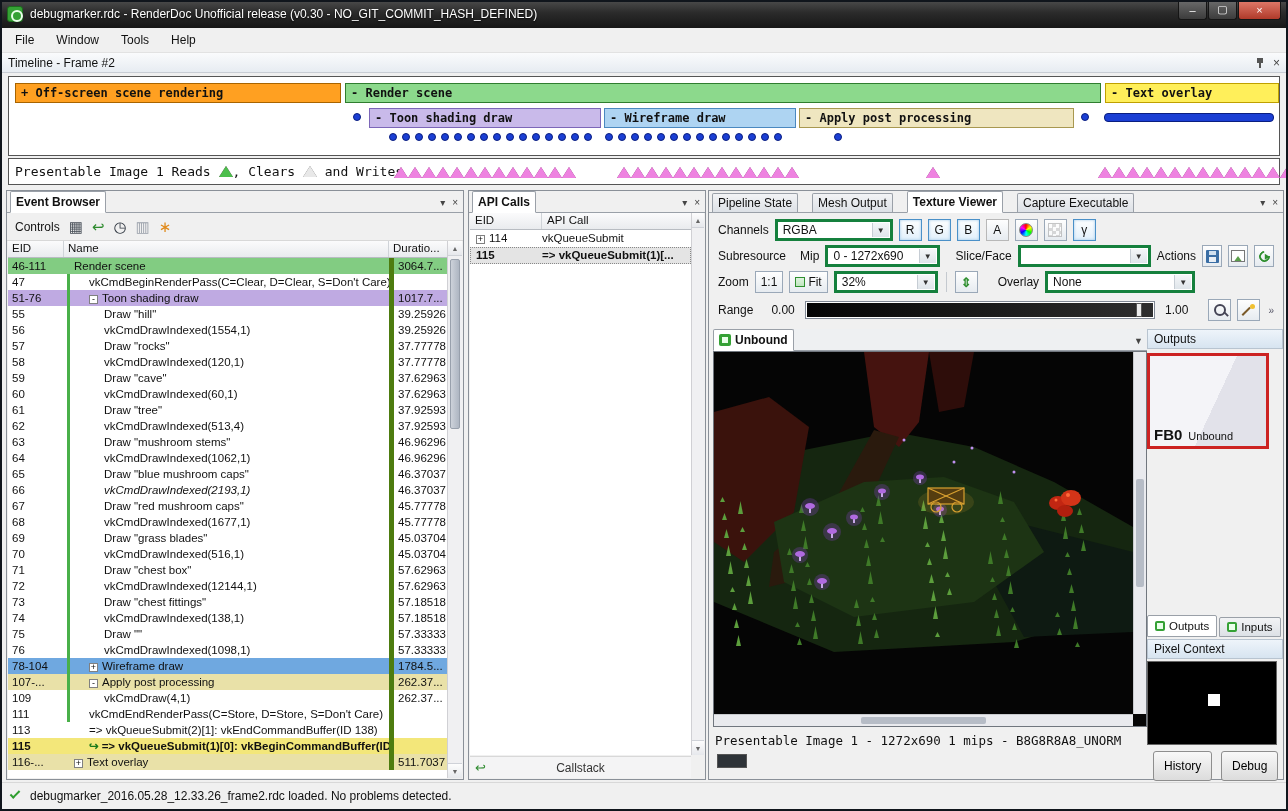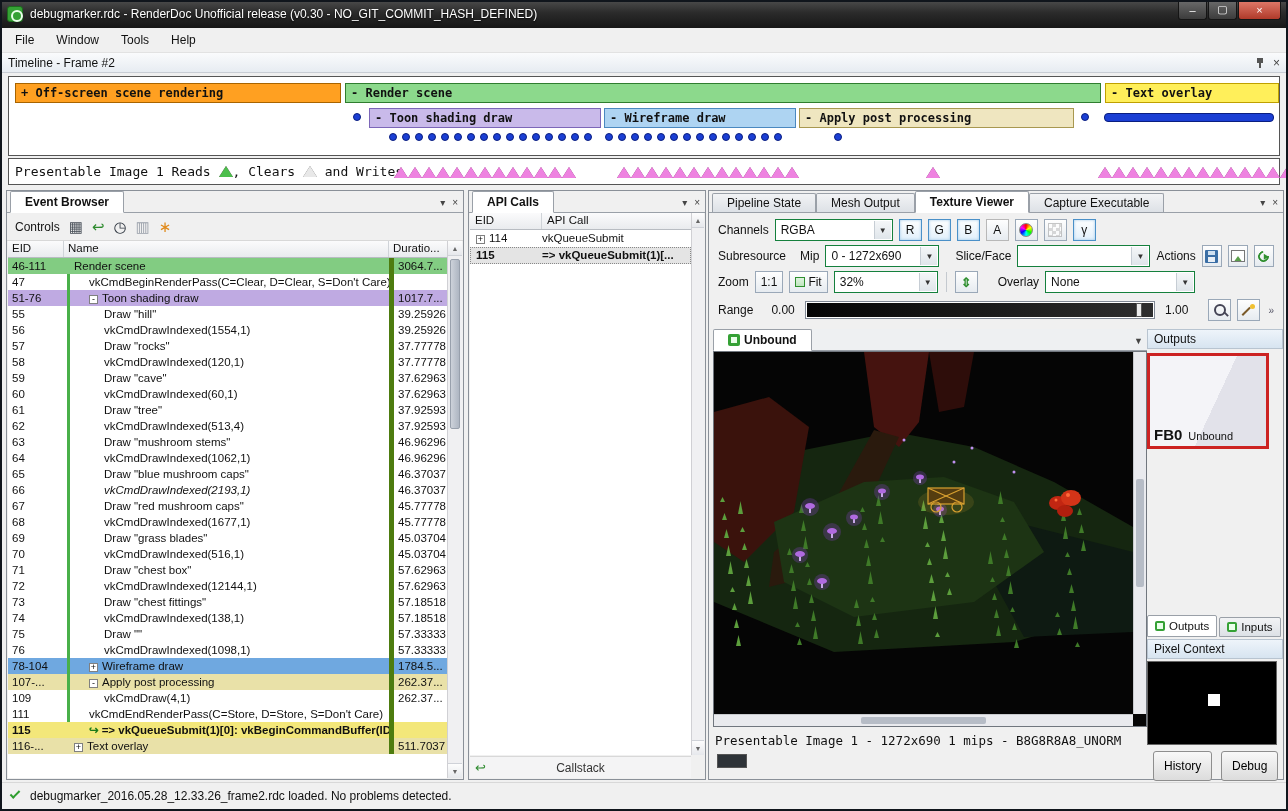--- a/index.html
+++ b/index.html
@@ -42,21 +42,21 @@
   .tl-legend{position:absolute;left:8px;top:158px;width:1272px;height:27px;background:#fff;border:1px solid #555;font-family:"DejaVu Sans Mono",monospace;font-size:13px;display:flex;align-items:center;padding-left:6px;white-space:pre}
   .tri{display:inline-block;width:0;height:0;border-left:7px solid transparent;border-right:7px solid transparent;border-bottom:11px solid #ee82e0;filter:drop-shadow(0 0 0.5px #7a2a6a)}
   .tri.g{border-bottom-color:#4cbf4c}
   .tri.w{border-bottom-color:#e8e8e8;filter:drop-shadow(0 0 0.7px #555)}
   .tri-group{position:absolute;top:8px;display:flex}
   .tri-group .tri{margin-right:0px}
 
   
   .panel{position:absolute;background:#f0f0f0;border:1px solid #8a9098}
   .tabbar{position:absolute;left:0;top:0;right:0;height:22px;display:flex;align-items:flex-end;padding-left:3px;border-bottom:1px solid #9aa0a8;background:#f0f0f0}
-  .tab{height:19px;display:flex;align-items:center;gap:4px;padding:0 14px;border:1px solid #9aa0a8;border-bottom:none;background:linear-gradient(#f2f3f5,#dde1e6);margin-right:0;font-size:12px;border-radius:2px 2px 0 0;white-space:nowrap}
+  .tab{height:19px;display:flex;align-items:center;gap:4px;padding:0 5px;border:1px solid #9aa0a8;border-bottom:none;background:linear-gradient(#f2f3f5,#dde1e6);margin-right:14px;font-size:12px;border-radius:2px 2px 0 0;white-space:nowrap}
   .tab.active{background:#fff;height:22px;font-weight:bold;margin-bottom:-1px;border-bottom:1px solid #fff}
   .dockbtns{margin-left:auto;display:flex;gap:7px;align-items:center;padding-right:5px;padding-bottom:4px}
   .dock-ic{color:#444;font-size:10px;line-height:1}
 
   
   #event-browser{left:6px;top:190px;width:458px;height:590px}
   .eb-toolbar{position:absolute;left:0;top:22px;right:0;height:28px;display:flex;align-items:center;gap:9px;padding:0 8px;border-bottom:1px solid #d8d8d8}
   .tool-ic{font-size:15px;line-height:1}
   .eb-hdr{position:absolute;left:1px;top:50px;right:16px;height:17px;display:flex;background:linear-gradient(#fbfbfc,#e9ebee);border-bottom:1px solid #b8bcc2;font-size:11.5px}
   .eb-hdr div{padding:1px 4px;border-right:1px solid #cfd3d8}
@@ -88,21 +88,21 @@
   .arow .a-eid{width:72px;flex:none;padding-left:6px}
   .arow .a-name{flex:1;overflow:hidden}
   .arow.sel{background:#e4e4e4;font-weight:bold;outline:1px dotted #888;outline-offset:-1px}
   .api-footer{position:absolute;left:1px;right:14px;bottom:1px;height:22px;background:#f4f4f5;border-top:1px solid #d8d8d8;display:flex;align-items:center;justify-content:center;color:#333;font-size:12px}
   .api-footer .cicon{position:absolute;left:5px;color:#2e8b2e;font-size:13px}
 
   
   #right-panel{left:708px;top:190px;width:576px;height:590px}
   .ctl-row{position:absolute;left:2px;right:2px;height:26px;display:flex;align-items:center;gap:6px;padding:0 7px}
   .lbl{white-space:nowrap}
-  .combo{display:inline-flex;align-items:center;height:22px;background:#fff;border:1px solid #15803d;padding:0 20px 0 5px;position:relative;font-size:12px;white-space:nowrap}
+  .combo{display:inline-flex;align-items:center;height:22px;background:#fff;border:3px solid #15803d;padding:0 20px 0 5px;position:relative;font-size:12px;white-space:nowrap}
   .combo::after{content:"";position:absolute;right:1px;top:1px;bottom:1px;width:16px;background:linear-gradient(#f4f6f8,#dfe5ea);border-left:1px solid #c6cdd4}
   .combo .arr{position:absolute;right:5px;top:50%;transform:translateY(-50%);font-size:8px;color:#333;z-index:1}
   .tbtn{height:22px;border:1px solid #9aa8b8;background:linear-gradient(#fefefe,#e6ebf0);display:inline-flex;align-items:center;justify-content:center;padding:0 5px;font-size:12px;gap:3px}
   .tbtn.sq{width:23px;padding:0}
   .tbtn.toggled{border-color:#4a90c8;background:linear-gradient(#fdfefe,#e2f0fb);box-shadow:inset 0 0 3px #9cc6e8}
   .colorwheel{width:14px;height:14px;border-radius:50%;background:conic-gradient(red,yellow,lime,cyan,blue,magenta,red);border:1px solid #888}
   .checker{width:14px;height:14px;background:repeating-conic-gradient(#c8c8c8 0% 25%,#fff 0% 50%) 0 0/7px 7px;border:1px solid #aaa;opacity:.65}
   .fit-ic{width:10px;height:10px;border:1px solid #2f8f2f;background:linear-gradient(#dff3df,#bfe5bf)}
   .flip-ic{color:#2f8f2f;font-weight:bold;font-size:13px}
   .vsep{width:1px;height:20px;background:#c4c9cf;margin:0 2px}
@@ -403,20 +403,25 @@
         <div class="cell-dur">262.37...</div>
       </div>
       <div class="erow">
         <div class="cell-eid">109</div>
         <div class="cell-name"><i class="treebar"></i><span style="padding-left: 40px;">vkCmdDraw(4,1)</span></div>
         <div class="cell-dur">262.37...</div>
       </div>
       <div class="erow">
         <div class="cell-eid">111</div>
         <div class="cell-name"><i class="treebar"></i><span style="padding-left: 25px;">vkCmdEndRenderPass(C=Store, D=Store, S=Don't Care)</span></div>
+        <div class="cell-dur"></div>
+      </div>
+      <div class="erow">
+        <div class="cell-eid">113</div>
+        <div class="cell-name"><span style="padding-left: 25px;">=&gt; vkQueueSubmit(2)[1]: vkEndCommandBuffer(ID 138)</span></div>
         <div class="cell-dur"></div>
       </div>
       <div class="erow c-yellow b">
         <div class="cell-eid">115</div>
         <div class="cell-name"><span style="padding-left: 25px;"><i class="curarrow">↪</i>=&gt; vkQueueSubmit(1)[0]: vkBeginCommandBuffer(ID 1...</span></div>
         <div class="cell-dur"></div>
       </div>
       <div class="erow c-khaki">
         <div class="cell-eid">116-...</div>
         <div class="cell-name"><span style="padding-left: 10px;"><i class="exp">+</i>Text overlay</span></div>

